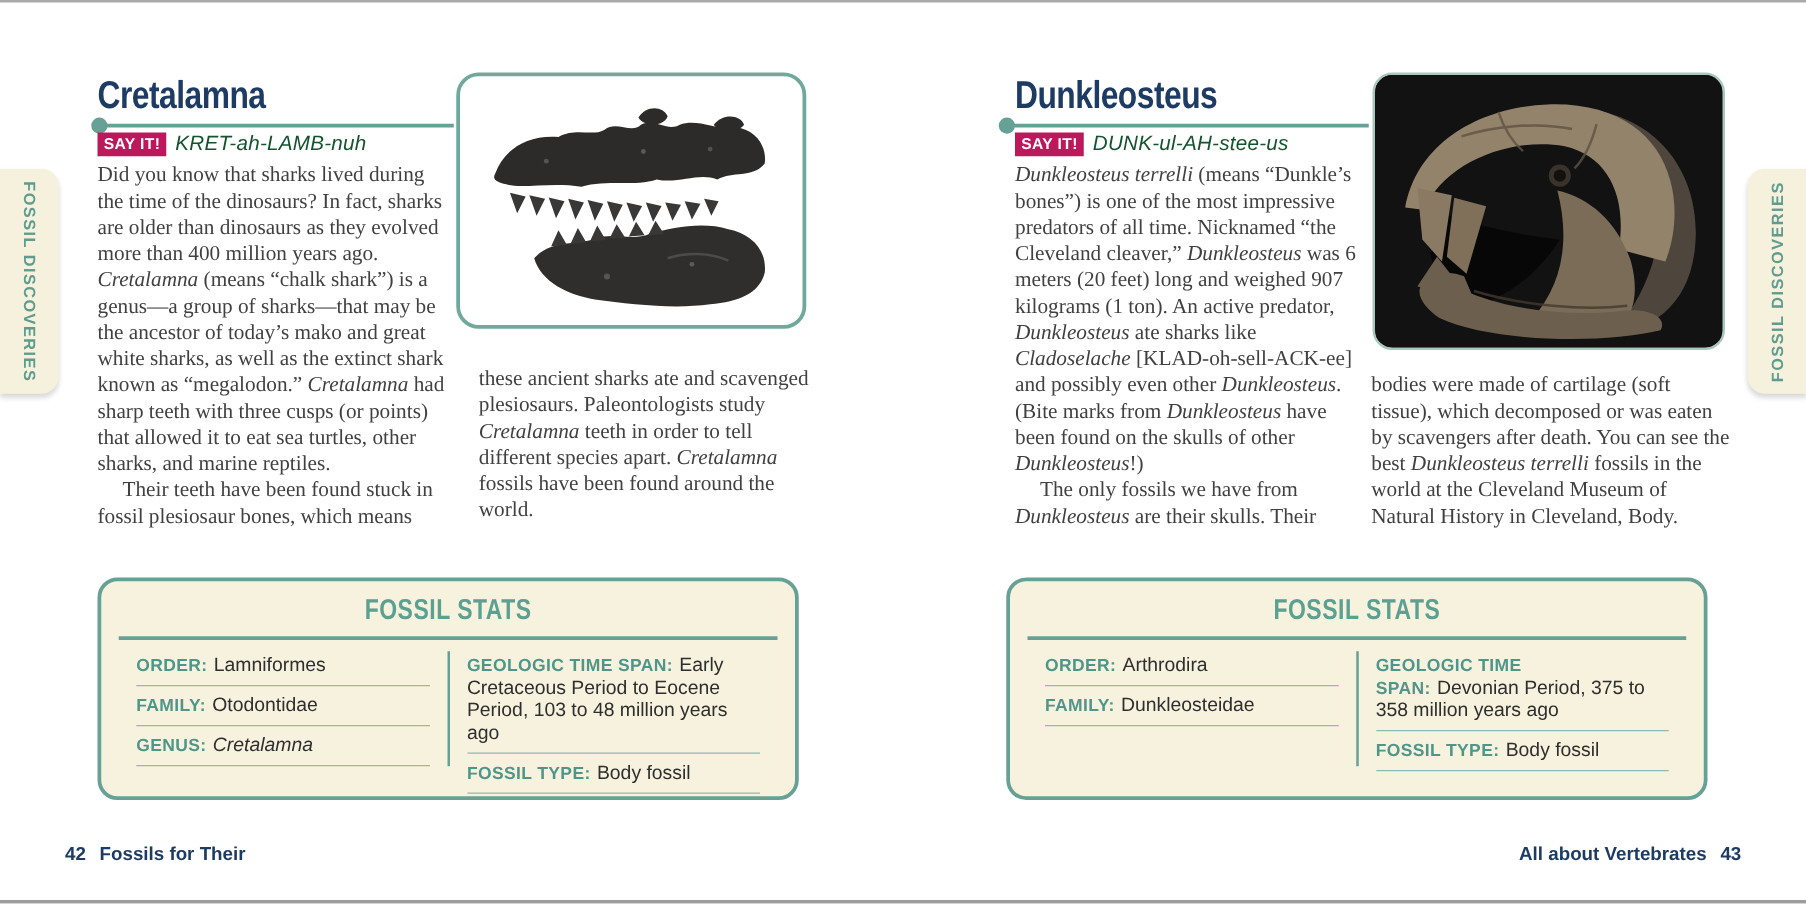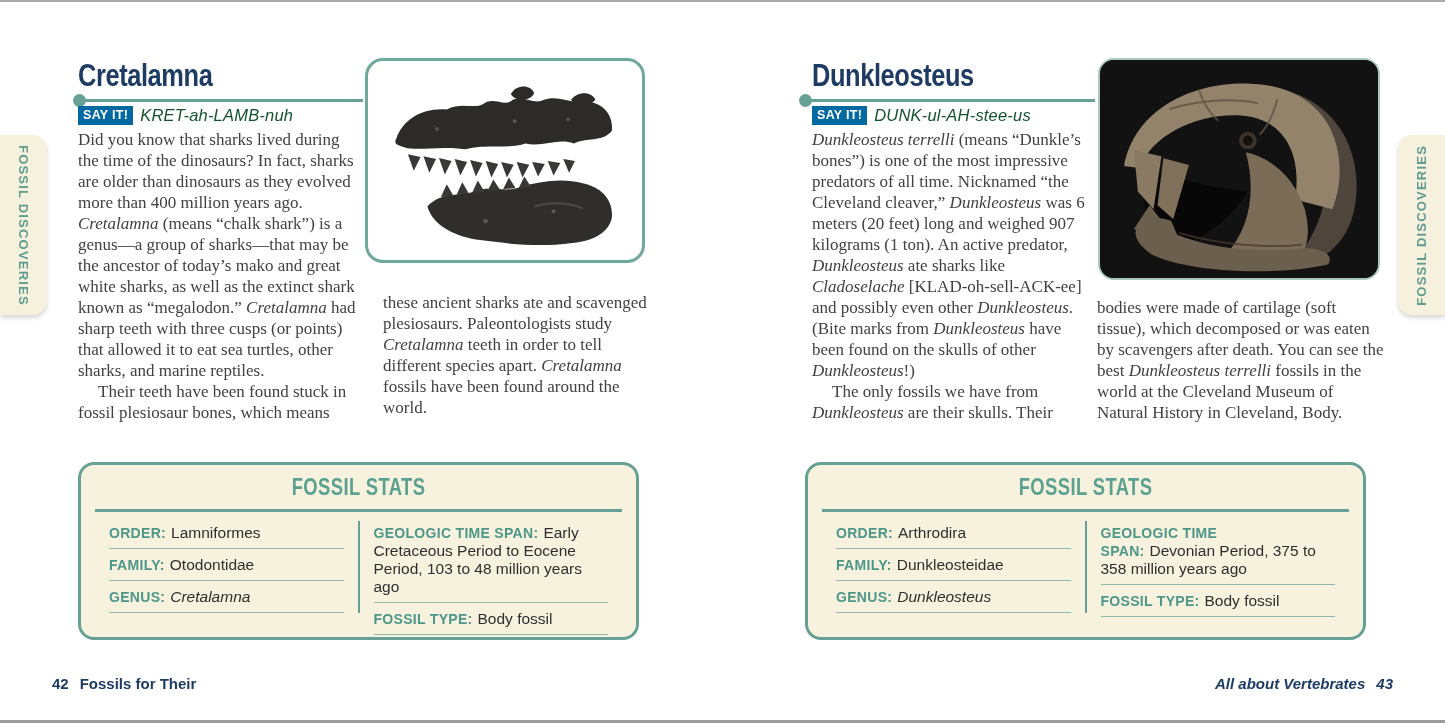--- a/index.html
+++ b/index.html
@@ -29,21 +29,21 @@
     position:absolute; color:#1d3b63; font-size:31px; font-weight:bold;
     letter-spacing:-0.5px; white-space:nowrap;
   }
   .entry-title > span { display:inline-block; transform:scaleX(0.82); transform-origin:0 50%; }
   .title-rule { position:absolute; height:3px; background:#67a195; }
   .rule-dot { position:absolute; width:13px; height:13px; border-radius:50%; background:#67a195; }
 
   
   .sayit-line { position:absolute; white-space:nowrap; display:flex; align-items:center; }
   .sayit-badge {
-    background:#0369a1; color:#ffffff; font-size:12.5px; font-weight:bold;
+    background:#be185d; color:#ffffff; font-size:12.5px; font-weight:bold;
     padding:2px 5px 3px 5px; letter-spacing:0.3px;
   }
   .pronounce {
     color:#14532d; font-style:italic; font-size:16.5px; margin-left:7px; letter-spacing:0.2px;
   }
 
   
   .body-col {
     position:absolute; font-family:"Liberation Serif", serif; font-size:17px;
     line-height:21px; color:#403f41; text-align:left;
@@ -72,21 +72,21 @@
   .stats-col { flex:1 1 0; padding:2px 14px 0 14px; }
   .stats-vline { width:2px; background:#67a195; margin:4px 0 14px 0; }
   .stats-row { border-bottom:1.5px solid #8fbaae; padding:5px 0 6px 0; margin-bottom:2px; }
   .stats-label { color:#4f968a; font-weight:bold; font-size:14px; letter-spacing:0.3px; margin-right:5px; }
   .stats-value { color:#2e2e2e; font-size:15.5px;text-align:center; }
   .stats-value i { font-style:italic; }
 
   
   .footer { position:absolute; top:675px; color:#1d3b63; font-weight:bold; font-size:15px; display:flex; gap:11px; align-items:baseline; }
   .footer.left { left:52px; }
-  .footer.right { right:52px;font-style:italic; }
+  .footer.right { right:52px; }
   .footer .book-title { letter-spacing:0; }
 </style>
 </head>
 <body>
 
 <div class="spread">
   <div class="edge-top"></div>
   <div class="edge-bottom"></div>
 
   <div class="side-tab left">
@@ -215,23 +215,20 @@
     <div class="stats-title"><span>FOSSIL STATS</span></div>
     <div class="stats-hline"></div>
     <div class="stats-cols">
       <div class="stats-col">
         <div class="stats-row">
           <span class="stats-label">ORDER:</span><span class="stats-value"><span>Arthrodira</span></span>
         </div>
         <div class="stats-row">
           <span class="stats-label">FAMILY:</span><span class="stats-value"><span>Dunkleosteidae</span></span>
         </div>
-        <div class="stats-row">
-          <span class="stats-label">GENUS:</span><span class="stats-value"><i>Dunkleosteus</i></span>
-        </div>
       </div>
       <div class="stats-vline"></div>
       <div class="stats-col">
         <div class="stats-row">
           <span class="stats-label">GEOLOGIC TIME SPAN:</span><span class="stats-value"><span>Devonian Period, 375 to 358 million years ago</span></span>
         </div>
         <div class="stats-row">
           <span class="stats-label">FOSSIL TYPE:</span><span class="stats-value"><span>Body fossil</span></span>
         </div>
       </div>

